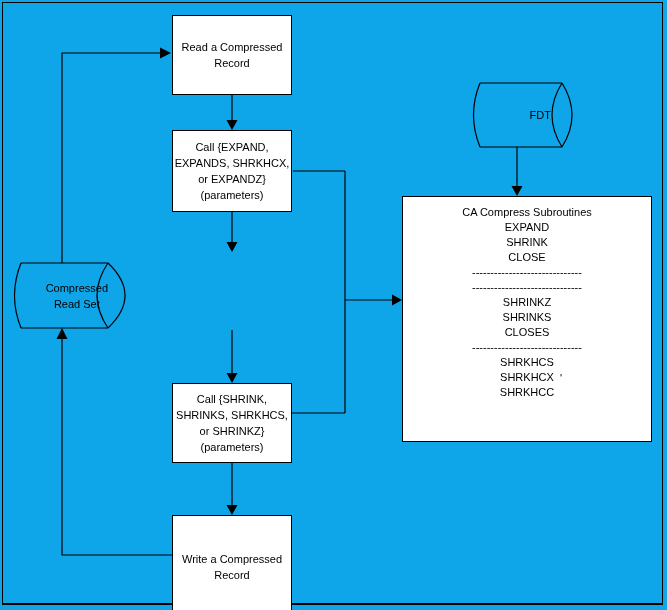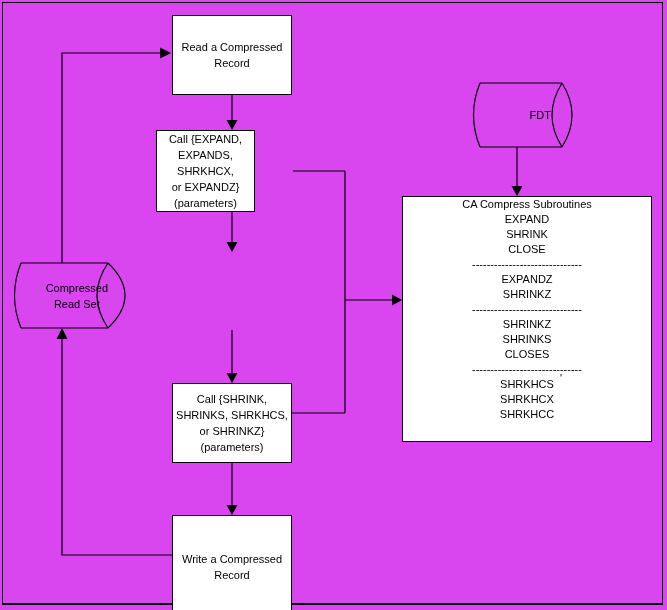--- a/index.html
+++ b/index.html
@@ -1,38 +1,38 @@
 <!DOCTYPE html>
 <html><head>
 <meta charset="utf-8">
 <style>
   html,body { margin:0; padding:0; background:#fff; }
   .canvas {
-    position:relative; width:667px; height:610px; background:#d946ef;
+    position:relative; width:667px; height:610px; background:#0ea5e9;
     font-family:"Liberation Sans", sans-serif; color:#000; overflow:hidden;
   }
   .frame {
     position:absolute; left:2px; top:2px; width:659px; height:600px;
     border:1px solid #000; border-bottom-width:2px;
   }
   svg.wires { position:absolute; left:0; top:0; }
   .box {
     position:absolute; border:1px solid #000; background:#fff;
     display:flex; align-items:center; justify-content:center;
     text-align:center; box-sizing:border-box;
   }
   .label { white-space:pre-line; font-size:11px; line-height:16px; }
   .shape-label {
     position:absolute; display:flex; align-items:center; justify-content:flex-end;
     text-align:center;
   }
   .subbox {
     position:absolute; left:402px; top:196px; width:250px; height:246px;
     border:1px solid #000; background:#fff; box-sizing:border-box;
-    padding-top:0; text-align:center;
+    padding-top:8px; text-align:center;
   }
   .subline { font-size:11px; line-height:15px; white-space:pre-line; }
   .divider { font-size:11px; line-height:15px; letter-spacing:0; overflow:hidden; white-space:nowrap; }
   .stray { position:absolute; left:560px; top:372px; font-size:11px; }
 </style>
 </head>
 <body>
 
 <div class="canvas">
 
@@ -74,21 +74,21 @@
       <polygon points="402,300 392,294.5 392,305.5"></polygon>
       <polygon points="517,196 511.5,186 522.5,186"></polygon>
     </g>
   </svg>
 
   <div class="box" style="left:172px;top:15px;width:120px;height:80px">
     <span class="label">Read a Compressed
 Record</span>
   </div>
 
-  <div class="box" style="left:156px;top:130px;width:99px;height:82px">
+  <div class="box" style="left:172px;top:130px;width:120px;height:82px">
     <span class="label">Call {EXPAND,
 EXPANDS, SHRKHCX,
 or EXPANDZ}
 (parameters)</span>
   </div>
 
 
   <div class="box" style="left:172px;top:383px;width:120px;height:80px">
     <span class="label">Call {SHRINK,
 SHRINKS, SHRKHCS,
@@ -109,22 +109,20 @@
   <div class="shape-label" style="left:469px;top:88px;width:82px;height:54px">
     <span class="label">FDT</span>
   </div>
 
   <div class="subbox">
     <div class="subline">CA Compress Subroutines</div>
     <div class="subline">EXPAND
 SHRINK
 CLOSE</div>
     <div class="divider">------------------------------</div>
-    <div class="subline">EXPANDZ
-SHRINKZ</div>
     <div class="divider">------------------------------</div>
     <div class="subline">SHRINKZ
 SHRINKS
 CLOSES</div>
     <div class="divider">------------------------------</div>
     <div class="subline">SHRKHCS
 SHRKHCX
 SHRKHCC</div>
   </div>
 

